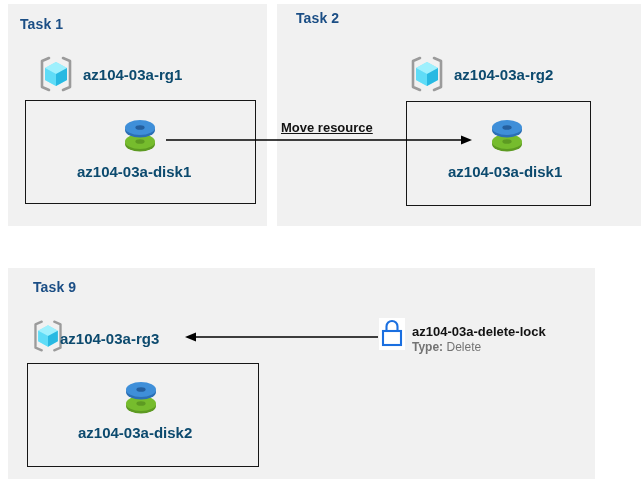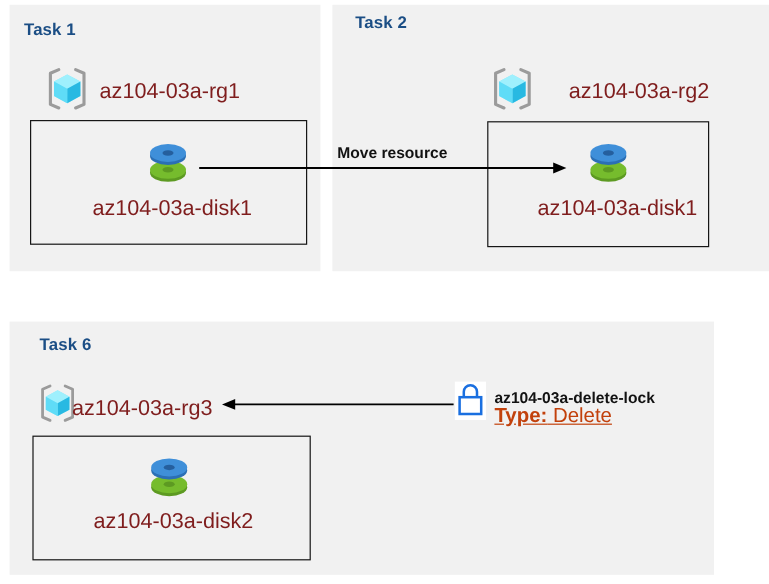--- a/index.html
+++ b/index.html
@@ -75,62 +75,62 @@
     top: 318px;
     width: 26px;
     height: 32px;
     background: #ffffff;
   }
   #lock-icon svg { display: block; width: 26px; height: 32px; }
 
   
   .res-label {
     position: absolute;
-    font-size: 18px;
-    font-weight: normal;
-    color: #7f1d1d;
+    font-size: 15px;
+    font-weight: bold;
+    color: #0c4a6e;
     white-space: nowrap;
   }
   #label-rg1   { left: 83px;  top: 66px; }
-  #label-rg2   { left: 474px; top: 66px; }
+  #label-rg2   { left: 454px; top: 66px; }
   #label-rg3   { left: 60px;  top: 330px; }
   #label-disk1 { left: 77px;  top: 163px; }
   #label-disk2 { left: 448px; top: 163px; }
   #label-disk3 { left: 78px;  top: 424px; }
 
   #label-move {
     position: absolute;
     left: 281px;
     top: 120px;
     font-size: 13px;
     font-weight: bold;
     color: #121212;
     white-space: nowrap;
+    text-decoration: underline;
   }
 
   
   #lock-text {
     position: absolute;
     left: 412px;
     top: 324px;
     white-space: nowrap;
   }
   #lock-name {
     display: block;
     font-size: 13px;
     font-weight: bold;
     color: #121212;
     line-height: 15px;
   }
   #lock-type-row {
     display: block;
-    font-size: 17px;
-    color: #c2410c;
+    font-size: 12px;
+    color: #737373;
     line-height: 16px;
-    text-decoration: underline;
   }
   #lock-type-key { font-weight: bold; }
   #lock-type-val { font-weight: normal; }
 
   
   .arrow-svg { position: absolute; overflow: visible; }
   #arrow-move { left: 0px; top: 126px; width: 641px; height: 30px; }
   #arrow-lock { left: 0px; top: 324px; width: 641px; height: 28px; }
 </style>
 </head>
@@ -194,21 +194,21 @@
 </div>
 <div class="res-label" id="label-disk2">az104-03a-disk1</div>
 
 <div id="label-move">Move resource</div>
 <svg class="arrow-svg" id="arrow-move" viewBox="0 0 641 30" xmlns="http://www.w3.org/2000/svg">
   <line x1="166" y1="14" x2="462" y2="14" stroke="#000000" stroke-width="1.6"></line>
   <polygon points="472,14 461,9.5 461,18.5" fill="#000000"></polygon>
 </svg>
 
 <div class="panel" id="panel-task3"></div>
-<div class="panel-title" id="title-task3">Task 6</div>
+<div class="panel-title" id="title-task3">Task 9</div>
 
 <div class="rg-icon" id="rgicon-3">
   <svg viewBox="0 0 38 38" xmlns="http://www.w3.org/2000/svg">
     <path d="M12 3 L5 6 L5 32 L12 35" fill="none" stroke="#9b9b9b" stroke-width="2.6" stroke-linecap="round" stroke-linejoin="round"></path>
     <path d="M26 3 L33 6 L33 32 L26 35" fill="none" stroke="#9b9b9b" stroke-width="2.6" stroke-linecap="round" stroke-linejoin="round"></path>
     <polygon points="19,7 30,13 30,25 19,31 8,25 8,13" fill="#8ce8fb"></polygon>
     <polygon points="19,7 30,13 19,19 8,13" fill="#9ff0fd"></polygon>
     <polygon points="19,19 30,13 30,25 19,31" fill="#28b9e2"></polygon>
     <polygon points="19,19 8,13 8,25 19,31" fill="#5fdcf7"></polygon>
   </svg>

